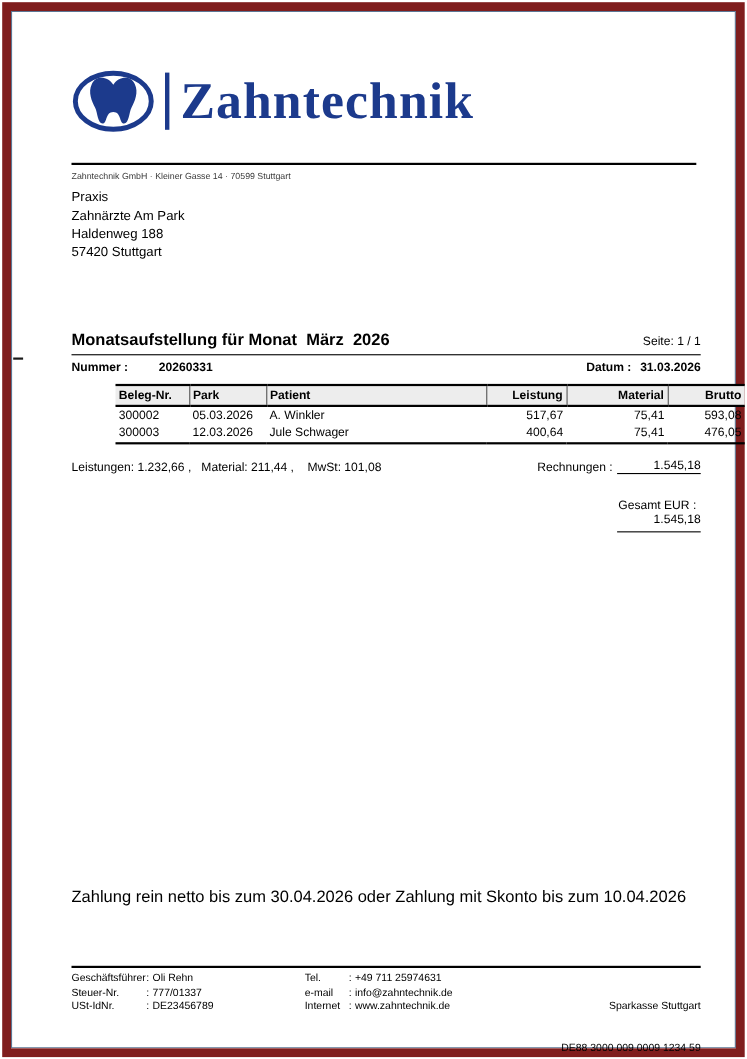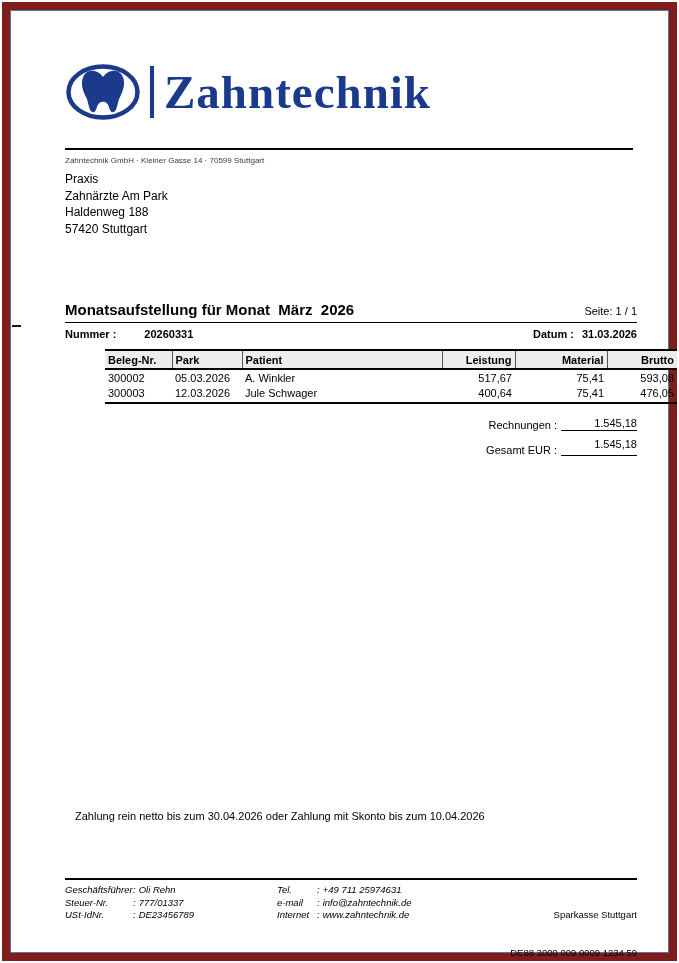--- a/index.html
+++ b/index.html
@@ -35,32 +35,32 @@
   table.stmt th + th{border-left:1px solid #555;}
   table.stmt td{padding:1px 3px;white-space:pre;height:13px;}
   table.stmt .num{text-align:right;}
   table.stmt tbody tr:last-child td{border-bottom:2px solid #000;padding-bottom:3px;}
 
   .totals{left:55px;top:407px;width:572px;font-size:11px;}
   .totals-row{display:flex;justify-content:flex-end;align-items:flex-end;}
   .totals .summary{position:absolute;left:0;top:2px;white-space:pre;}
   .totals .lbl{margin-right:4px;white-space:pre;}
   .vbox{width:76px;text-align:right;border-bottom:1px solid #000;padding-bottom:1px;white-space:pre;}
-  .totals-row.gesamt{margin-top:7px;}
+  .totals-row.gesamt{margin-top:23px;flex-direction:column;}
   .totals-row.gesamt .vbox{padding-bottom:5px;}
 
-  .payment{left:65px;top:776px;font-size:11px;line-height:12px;white-space:pre;}
+  .payment{left:55px;top:776px;font-size:15px;line-height:12px;white-space:pre;}
   .payment .l3{margin-top:5px;}
 
   .footer-rule{left:55px;top:868px;border-top:2px solid #000;width:572px;}
   .footer{left:55px;top:874px;width:572px;display:flex;font-size:9.5px;line-height:12.5px;}
   .fcol1{width:212px;}
   .fcol2{width:188px;}
   .fcol3{flex:1;text-align:right;white-space:pre;}
-  .frow{display:flex;white-space:pre;font-style:italic;}
+  .frow{display:flex;white-space:pre;}
   .fcol1 .flbl{width:68px;}
   .fcol2 .flbl{width:40px;}
   .fsep{margin-right:3px;}
 </style>
 </head>
 <body>
 
 <div class="frame">
 
   <div class="abs logo-row">
@@ -134,20 +134,21 @@
         <td>12.03.2026</td>
         <td>Jule Schwager</td>
         <td class="num">400,64</td>
         <td class="num">75,41</td>
         <td class="num">476,05</td>
       </tr>
     </tbody>
   </table>
 
   <div class="abs totals">
+    <div class="summary">Leistungen: 1.232,66 ,   Material: 211,44 ,    MwSt: 101,08</div>
     <div class="totals-row">
       <span class="lbl">Rechnungen :</span>
       <span class="vbox">1.545,18</span>
     </div>
     <div class="totals-row gesamt">
       <span class="lbl">Gesamt EUR :</span>
       <span class="vbox">1.545,18</span>
     </div>
   </div>
 

